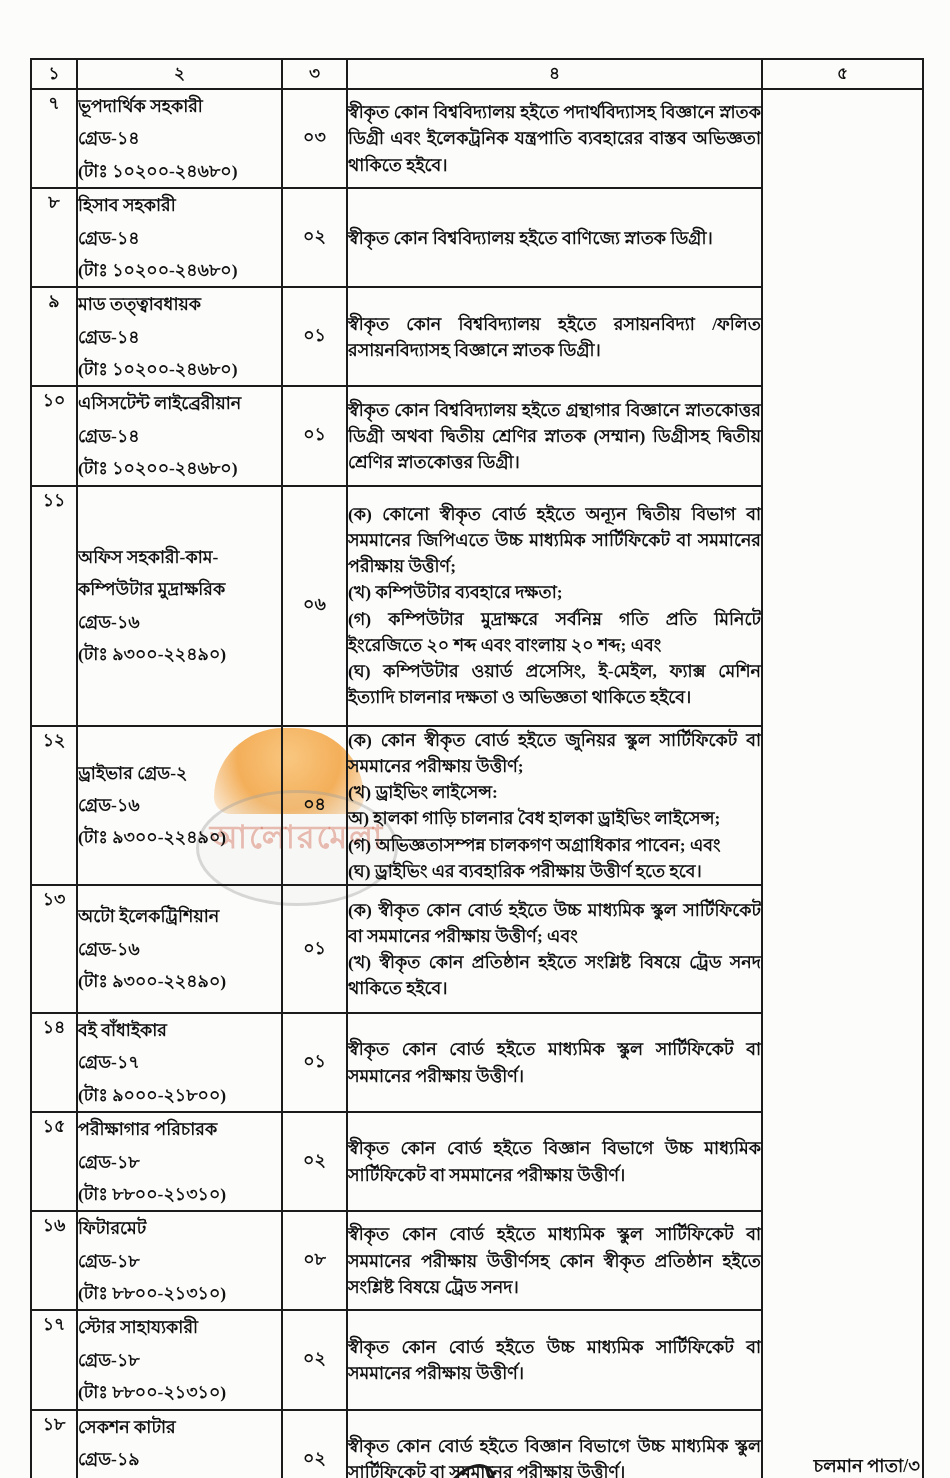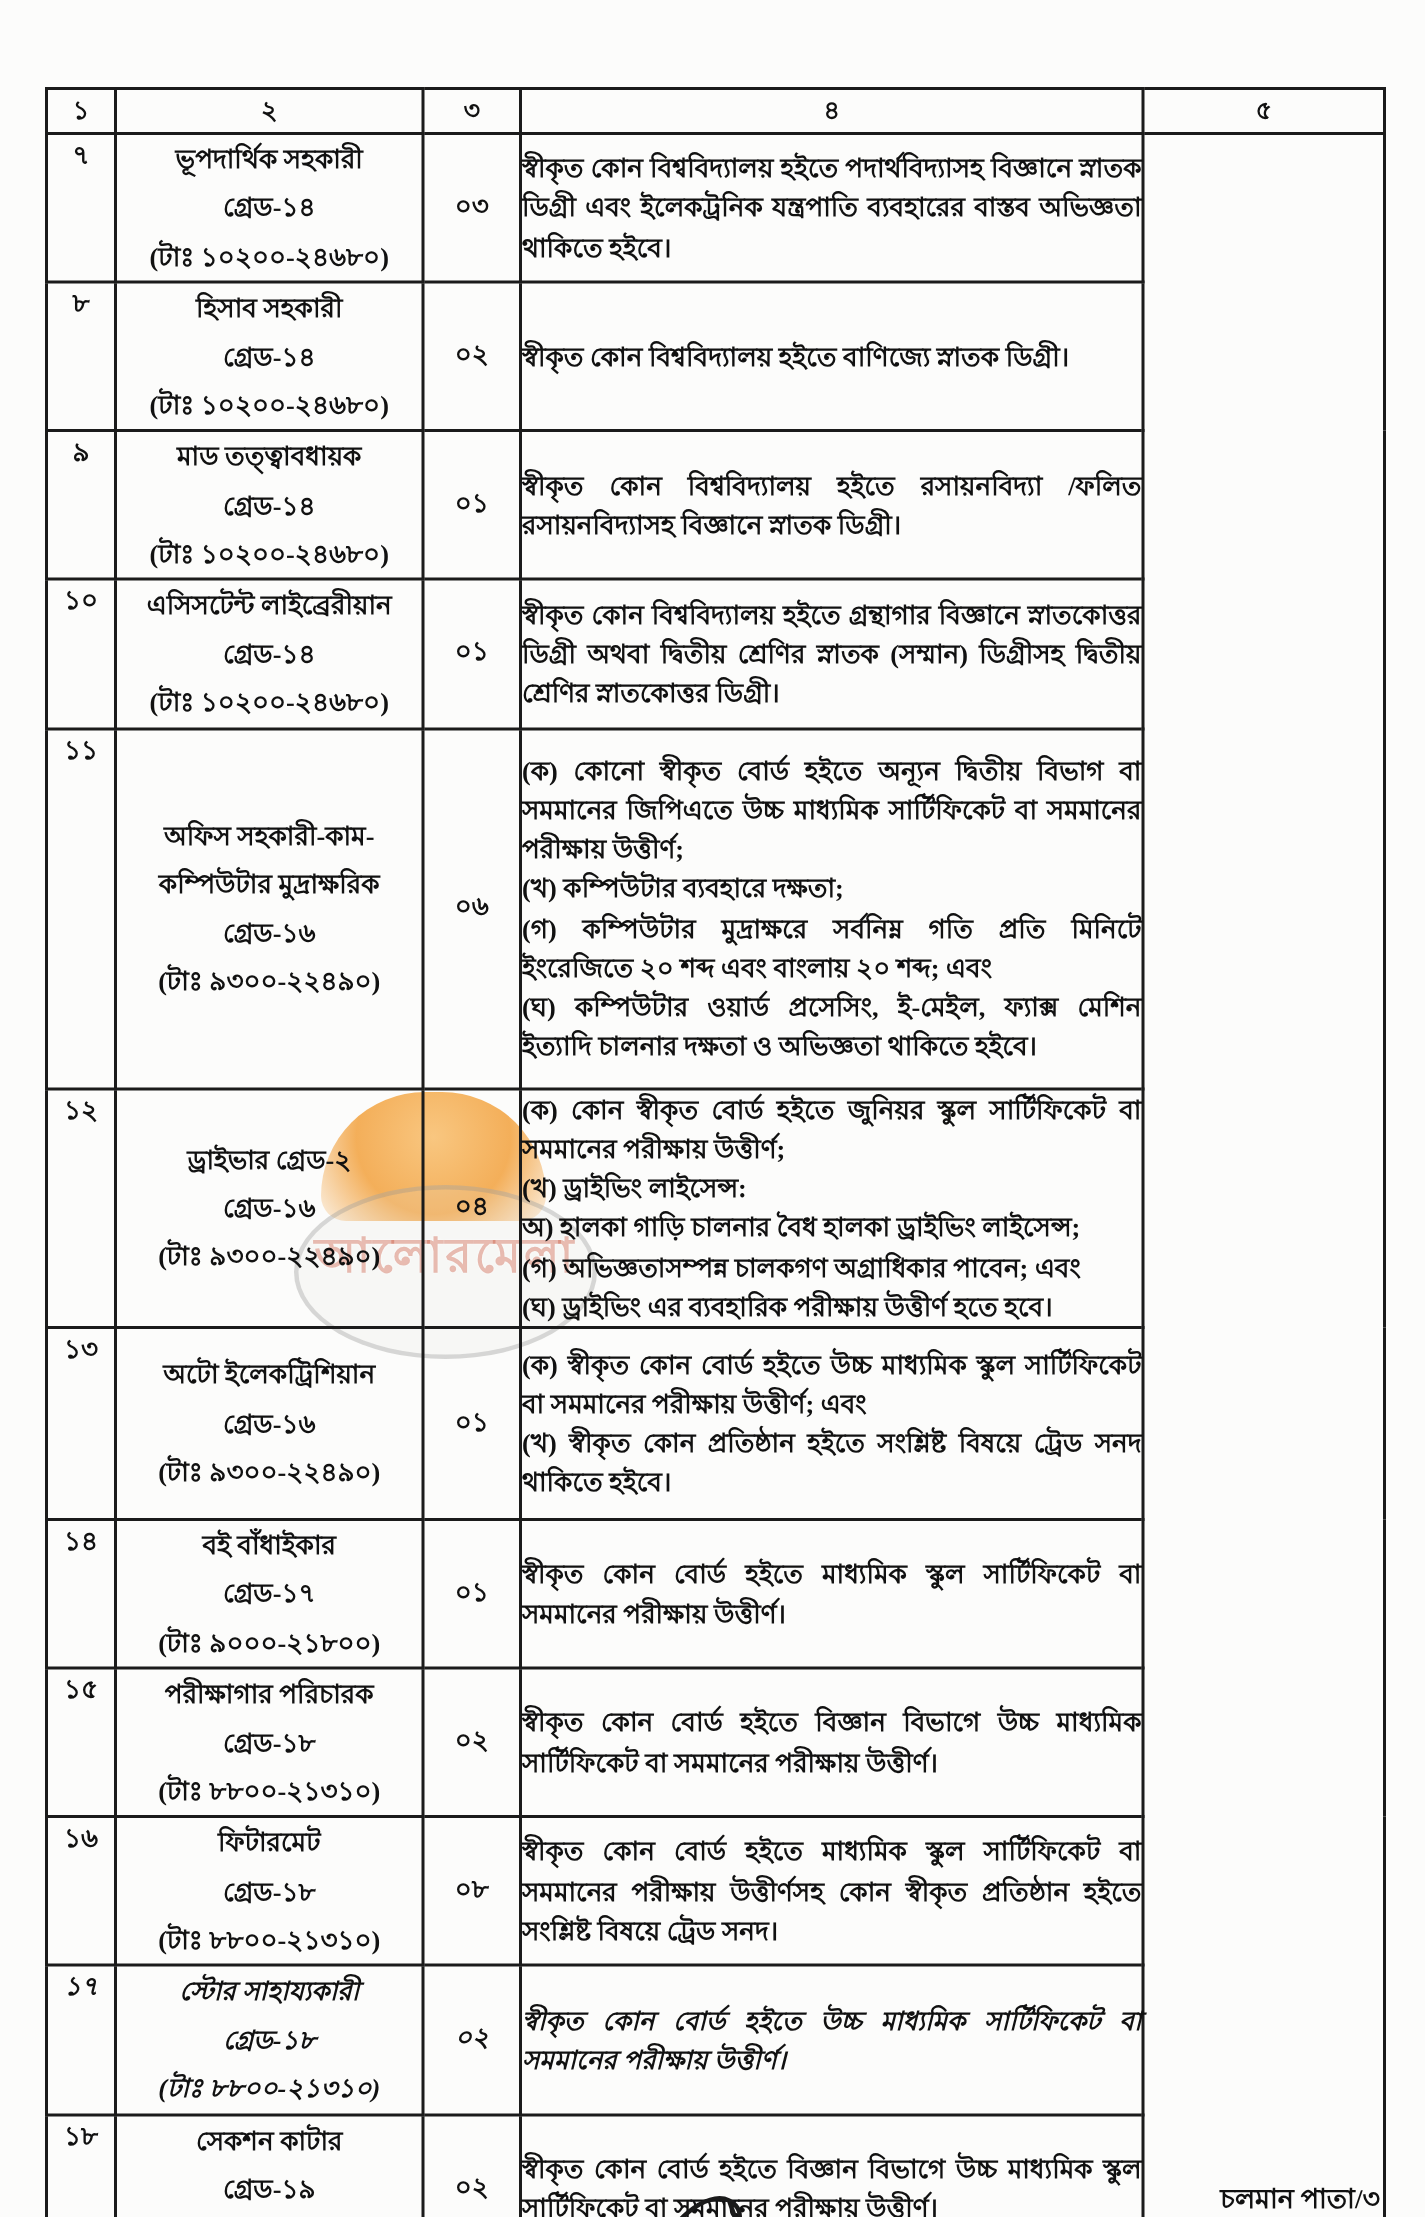--- a/index.html
+++ b/index.html
@@ -57,21 +57,21 @@
   table.main col.c5{width:161px;}
   table.main th, table.main td{
     border:2px solid #1b1b1b;
     padding:0;
   }
   table.main thead th{
     height:24px;font-size:17px;font-weight:bold;text-align:center;
     vertical-align:middle;
   }
   td.c-sl{vertical-align:top;text-align:center;padding-top:6px;font-weight:600;}
-  td.c-post{vertical-align:middle;text-align:center;border-radius:25px;}
+  td.c-post{vertical-align:middle;border-radius:25px;}
   td.c-post .post-line{line-height:1.85;font-weight:600;}
   td.c-count{vertical-align:middle;text-align:center;font-weight:600;}
   td.c-qual{vertical-align:middle;padding:5px 10px;}
   td.c-qual p{margin:0;line-height:1.5;text-align:justify;font-weight:600;}
   td.c-remarks{background:transparent;}
   
   .footer-note{
     position:absolute;right:30px;top:1394px;
     font-size:18px;font-weight:bold;z-index:2;
   }
@@ -232,21 +232,21 @@
     <td class="c-post">
             <div class="post-line">ফিটারমেট</div>
             <div class="post-line">গ্রেড-১৮</div>
             <div class="post-line">(টাঃ ৮৮০০-২১৩১০)</div>
           </td>
     <td class="c-count">০৮</td>
     <td class="c-qual">
             <p>স্বীকৃত কোন বোর্ড হইতে মাধ্যমিক স্কুল সার্টিফিকেট বা সমমানের পরীক্ষায় উত্তীর্ণসহ কোন স্বীকৃত প্রতিষ্ঠান হইতে সংশ্লিষ্ট বিষয়ে ট্রেড সনদ।</p>
           </td>
   </tr>
-        <tr style="height: 83px; font-style: italic;">
+        <tr style="height: 83px;">
     <td class="c-sl">১৭</td>
     <td class="c-post">
             <div class="post-line">স্টোর সাহায্যকারী</div>
             <div class="post-line">গ্রেড-১৮</div>
             <div class="post-line">(টাঃ ৮৮০০-২১৩১০)</div>
           </td>
     <td class="c-count">০২</td>
     <td class="c-qual">
             <p>স্বীকৃত কোন বোর্ড হইতে উচ্চ মাধ্যমিক সার্টিফিকেট বা সমমানের পরীক্ষায় উত্তীর্ণ।</p>
           </td>

